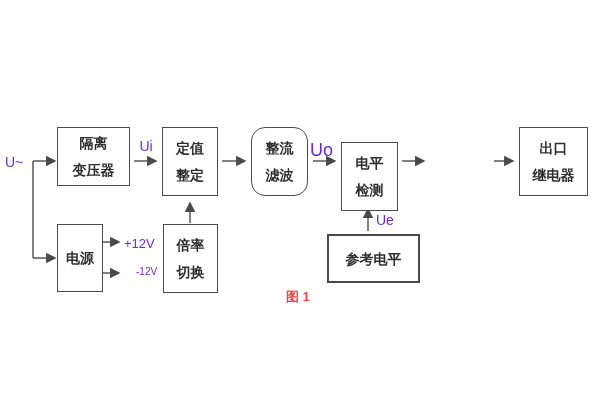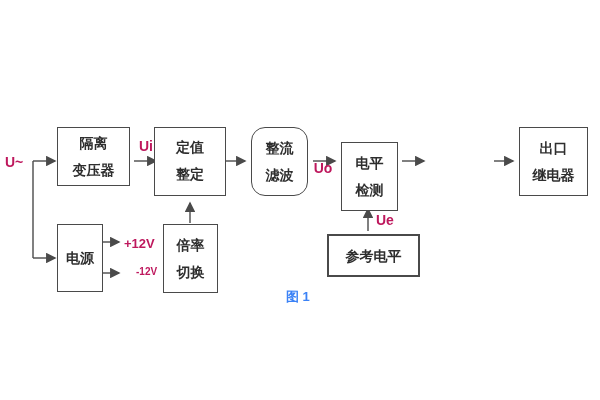--- a/index.html
+++ b/index.html
@@ -36,49 +36,49 @@
     gap: 13px;
     font-size: 14px;
     font-weight: 600;
     color: #2e2e2e;
     line-height: 1;
     white-space: nowrap;
   }
   .block.thick { border-width: 2px; }
   
   .b-transformer { left: 57px;  top: 127px; width: 73px; height: 59px; }
-  .b-setting     { left: 154px; top: 127px; width: 72px; height: 69px; font-family: Liberation Serif, serif; }
+  .b-setting     { left: 162px; top: 127px; width: 56px; height: 69px; }
   .b-rectifier   { left: 251px; top: 127px; width: 57px; height: 69px; border-radius: 14px; }
   .b-detection   { left: 341px; top: 142px; width: 57px; height: 69px; }
   .b-drive       { left: 430px; top: 127px; width: 56px; height: 69px; }
   .b-relay       { left: 519px; top: 127px; width: 69px; height: 69px; }
   
   .b-power       { left: 57px;  top: 224px; width: 46px; height: 68px; }
   .b-ratio       { left: 163px; top: 224px; width: 55px; height: 69px; }
-  .b-reference   { left: 327px; top: 234px; width: 93px; height: 43px; }
+  .b-reference   { left: 327px; top: 234px; width: 93px; height: 49px; }
   .lbl {
     position: absolute;
-    font-weight: 700;
-    color: #be185d;
+    font-weight: 400;
+    color: #6d28d9;
     line-height: 1;
     white-space: nowrap;
   }
   .lbl-u   { left: 5px;   top: 155px; font-size: 14px; }
   .lbl-ui  { left: 134px; top: 139px; width: 24px; text-align: center; font-size: 14px; }
-  .lbl-uo  { left: 310px; top: 141px; width: 26px; text-align: center; font-size: 14px; margin-top: 20px; }
+  .lbl-uo  { left: 310px; top: 141px; width: 26px; font-size: 18px; }
   .lbl-ue  { left: 376px; top: 213px; font-size: 14px; }
   .lbl-p12 { left: 124px; top: 237px; font-size: 13px; }
   .lbl-n12 { left: 124px; top: 267px; font-size: 10px; margin-left: 12px; }
   .caption {
     position: absolute;
     left: 286px;
     top: 290px;
     font-size: 13px;
     font-weight: 600;
-    color: #3b82f6;
+    color: #ef4444;
     line-height: 1;
   }
 </style>
 </head>
 <body>
 
 <div class="stage">
 
   <svg class="connectors" viewBox="0 0 600 400" xmlns="http://www.w3.org/2000/svg">
     <defs>

